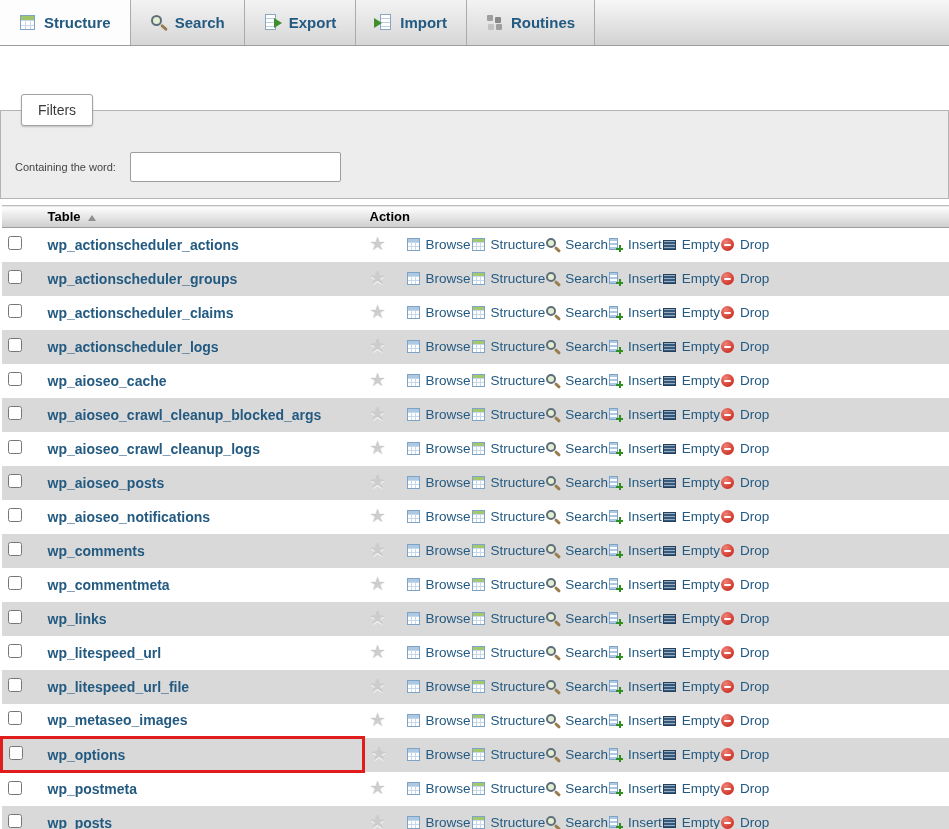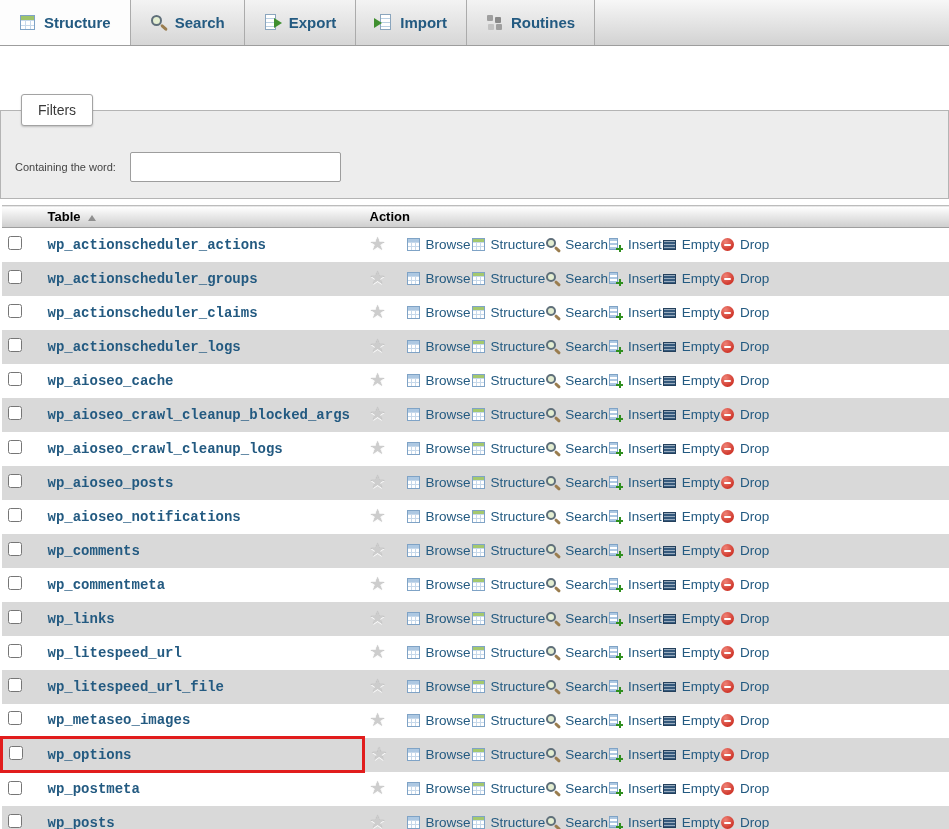--- a/index.html
+++ b/index.html
@@ -63,21 +63,21 @@
   table.tables thead th {
     background:linear-gradient(#ffffff,#cdcdcd);
     border-top:1px solid #bcbcbc; border-bottom:1px solid #9e9e9e;
     padding:3px 6px; text-align:left; font-size:13px; font-weight:bold; color:#000; height:22px;
   }
   th.c-check, td.c-check { width:40px; padding-left:14px; }
   th.c-name, td.c-name { width:322px; padding-left:8px; }
   td.c-star { width:36px; }
   table.tables tbody td { padding:7px 6px; height:34px; }
   table.tables tbody tr:nth-child(even) { background:var(--row-alt); }
-  td.c-name a { color:var(--link); font-weight:bold; font-size:14px;font-family:Liberation Mono, monospace; }
+  td.c-name a { color:var(--link); font-weight:bold; font-size:14px; }
   .sort-asc { display:inline-block; width:0; height:0; margin-left:7px;
     border-left:4px solid transparent; border-right:4px solid transparent; border-bottom:6px solid #8f8f8f; }
 
   .actions-flex { display:flex; align-items:center; padding-right:6px; }
   .action-link { display:flex; align-items:center; gap:5px; color:var(--link); font-size:13.5px; white-space:nowrap; }
 
   input[type="checkbox"] { width:14px; height:14px; margin:0; cursor:pointer; }
 
   
   tr.highlight td.c-check { border-top:3px solid var(--highlight); border-bottom:3px solid var(--highlight); border-left:3px solid var(--highlight); }

